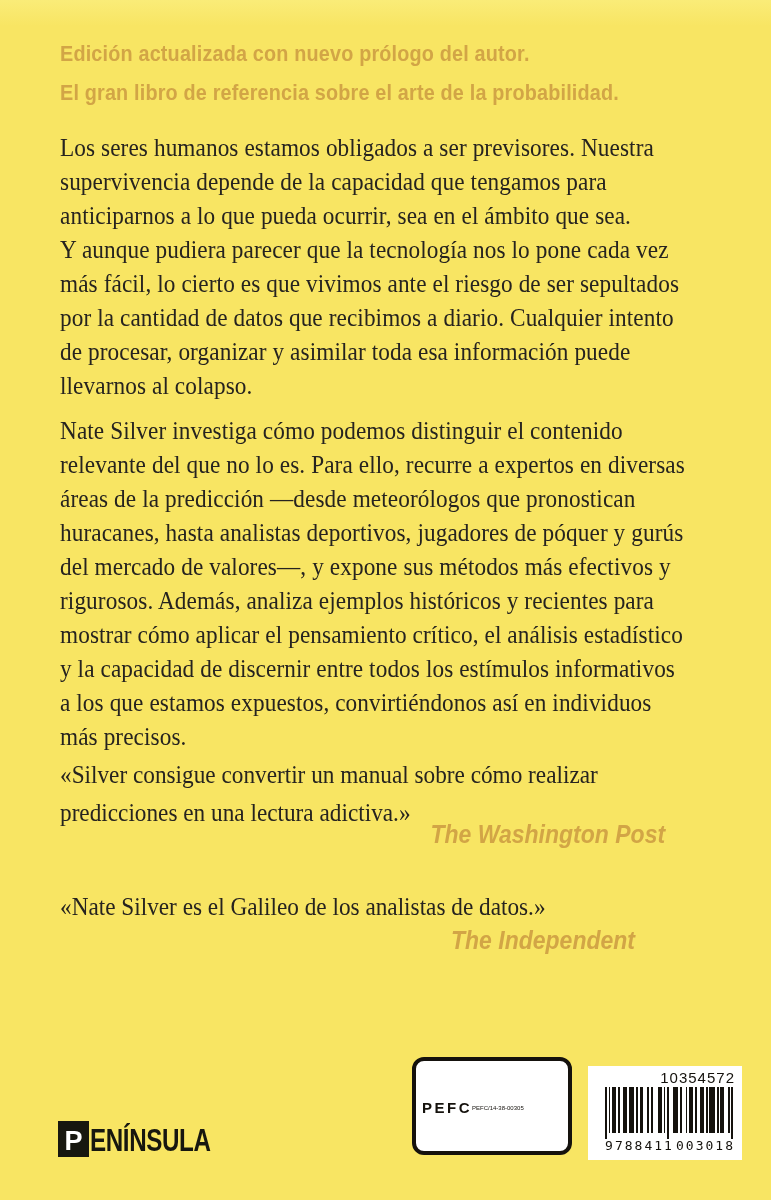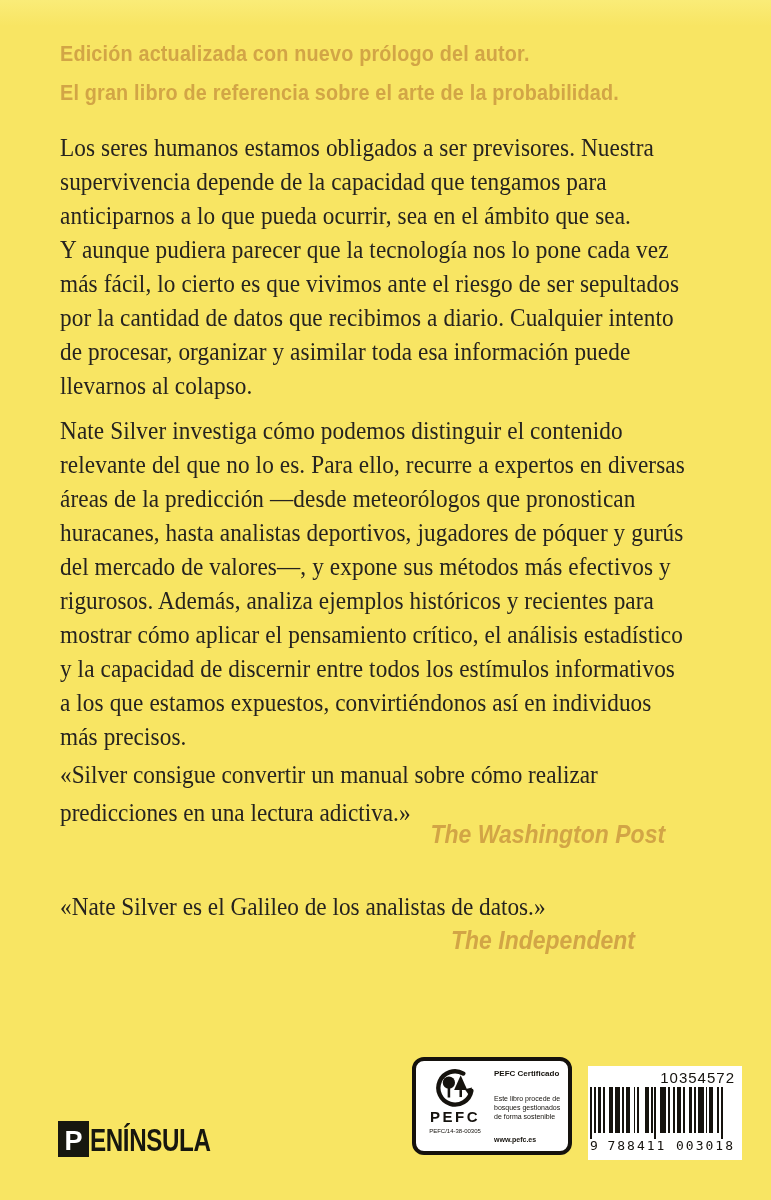--- a/index.html
+++ b/index.html
@@ -70,32 +70,32 @@
   }
 
   
   .pefc{
     position:absolute;left:412px;top:1057px;width:160px;height:98px;
     background:#FFF;border:4px solid #15120D;border-radius:12px;
     box-sizing:border-box;padding:5px 6px 4px 6px;
     display:flex;gap:6px;
     font-family:"Liberation Sans",sans-serif;color:#15120D;
   }
-  .pefc-left{width:66px;display:flex;flex-direction:column;align-items:center;}
+  .pefc-left{width:66px;display:flex;flex-direction:row;align-items:center;}
   .pefc-word{font-size:15px;font-weight:bold;letter-spacing:2.5px;line-height:15px;margin-top:1px;}
   .pefc-code{font-size:6px;line-height:8px;margin-top:3px;white-space:nowrap;}
   .pefc-right{flex:1;display:flex;flex-direction:column;justify-content:space-between;padding:3px 0 4px 0;}
   .pefc-title{font-size:8px;font-weight:bold;line-height:9px;}
   .pefc-desc{font-size:7px;line-height:9px;}
   .pefc-url{font-size:7px;font-weight:bold;}
 
   
   .barcode{
     position:absolute;left:588px;top:1066px;width:154px;height:94px;
-    background:#FFF;box-sizing:border-box;padding:3px 7px 3px 2px;
+    background:#FFF;box-sizing:border-box;padding:3px 7px 3px 17px;
   }
   .bc-top{
     text-align:right;font-family:"Liberation Sans",sans-serif;
     font-size:15px;line-height:17px;letter-spacing:1px;color:#15120D;
   }
   .bc-bars{position:relative;height:50px;margin-top:1px;display:flex;align-items:flex-start;}
   .bc-bars span{display:block;height:46px;}
   .bc-bars span.bar{background:#15120D;}
   .bc-bars span.tall{height:52px;}
   .bc-ean{
@@ -155,27 +155,20 @@
         <path d="M 33.5 8.6 A 19 19 0 1 0 42.7 28.3" fill="none" stroke="#15120D" stroke-width="5" stroke-linecap="round"></path>
         <polygon points="43.5,24.5 40.0,33.5 35.2,26.5" fill="#15120D"></polygon>
         <circle cx="17" cy="19" r="7" fill="#15120D"></circle>
         <rect x="15.6" y="24" width="2.9" height="12" fill="#15120D"></rect>
         <polygon points="30.5,10.5 23,27.5 38,27.5" fill="#15120D"></polygon>
         <rect x="29.1" y="27.5" width="2.9" height="8" fill="#15120D"></rect>
       </svg>
       <div class="pefc-word">PEFC</div>
       <div class="pefc-code">PEFC/14-38-00305</div>
     </div>
-    <div class="pefc-right">
-      <div class="pefc-title">PEFC Certificado</div>
-      <div class="pefc-desc pre">Este libro procede de
-bosques gestionados
-de forma sostenible</div>
-      <div class="pefc-url">www.pefc.es</div>
-    </div>
   </div>
 
   <div class="barcode">
     <div class="bc-top">10354572</div>
     <div class="bc-bars">
         <span class="bar tall" style="width: 1.9px;"></span>
         <span style="width: 1.9px;"></span>
         <span class="bar" style="width: 1.9px;"></span>
         <span style="width: 1.9px;"></span>
         <span class="bar" style="width: 3.8px;"></span>

